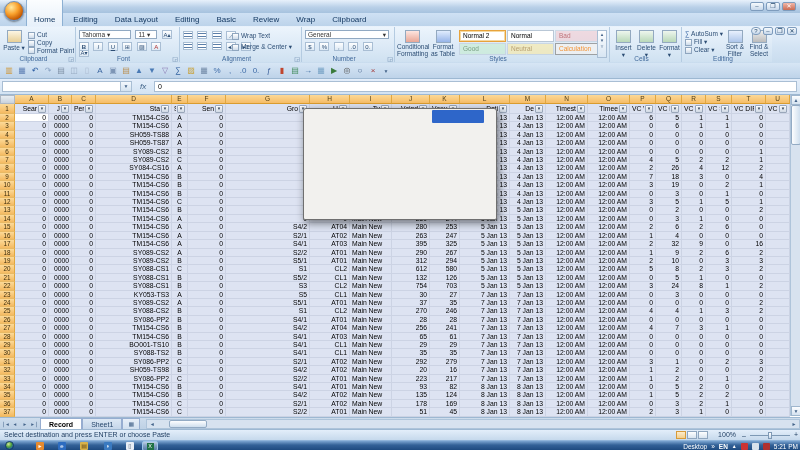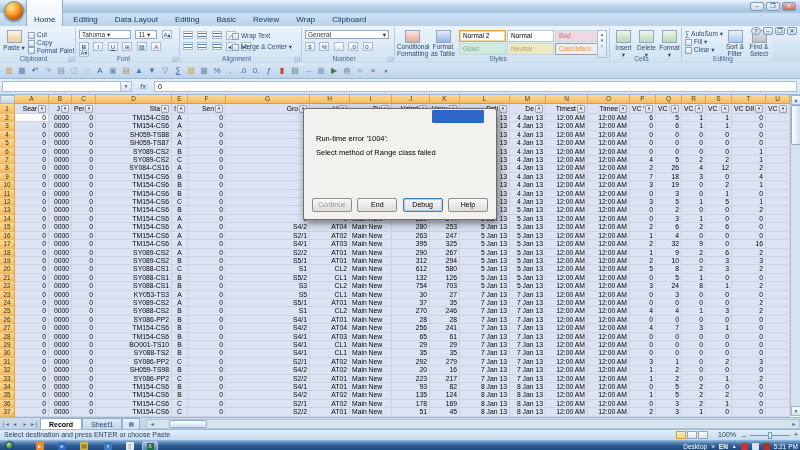--- a/index.html
+++ b/index.html
@@ -1300,30 +1300,20 @@
       </div>
     </div>
 
   <div class="vscroll">
     <div class="sbtn" style="top:0">▲</div>
     <div class="vthumb"></div>
     <div class="sbtn" style="bottom:0">▼</div>
   </div>
 
   <div class="dialog">
-    <div class="dlg-body">
-      <div class="dlg-line1">Run-time error '1004':</div>
-      <div class="dlg-line2">Select method of Range class failed</div>
-      <div class="dlg-buttons" id="dlgButtons">
-          <div class="dbtn disabled">Continue</div>
-          <div class="dbtn">End</div>
-          <div class="dbtn default">Debug</div>
-          <div class="dbtn">Help</div>
-        </div>
-    </div>
   </div>
   <div class="redact"></div>
 
   <div class="tabstrip">
     <span class="navbtn">❘◂</span>
     <span class="navbtn">◂</span>
     <span class="navbtn">▸</span>
     <span class="navbtn">▸❘</span>
     <span id="sheetTabs" style="display:flex">
         <span class="sheettab active">Record</span>

